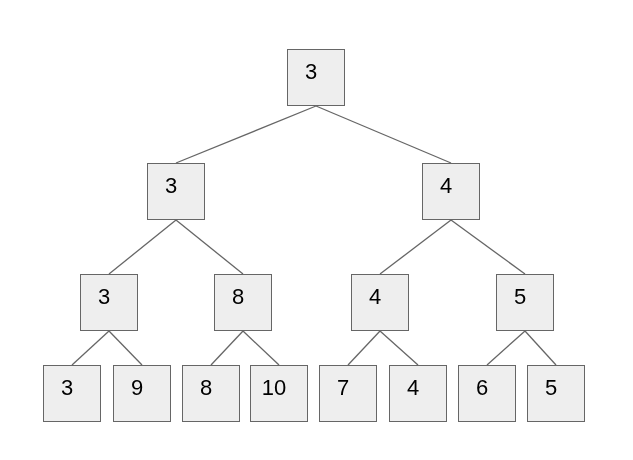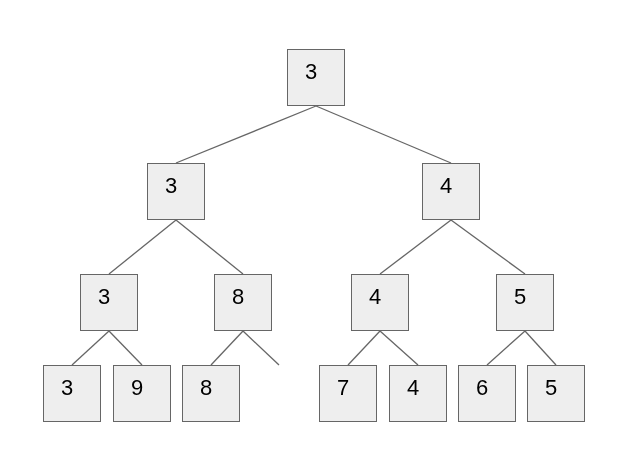--- a/index.html
+++ b/index.html
@@ -70,18 +70,19 @@
   <div class="node" style="left:422px; top:163px;">4</div>
 
   <div class="node" style="left:80px;  top:274px;">3</div>
   <div class="node" style="left:214px; top:274px;">8</div>
   <div class="node" style="left:351px; top:274px;">4</div>
   <div class="node" style="left:496px; top:274px;">5</div>
 
   <div class="node" style="left:43px;  top:365px;">3</div>
   <div class="node" style="left:113px; top:365px;">9</div>
   <div class="node" style="left:182px; top:365px;">8</div>
+  <div class="node" style="left:250px; top:365px;">10</div>
   <div class="node" style="left:319px; top:365px;">7</div>
   <div class="node" style="left:389px; top:365px;">4</div>
   <div class="node" style="left:458px; top:365px;">6</div>
   <div class="node" style="left:527px; top:365px;">5</div>
 
 </div>
 
 </body></html>

